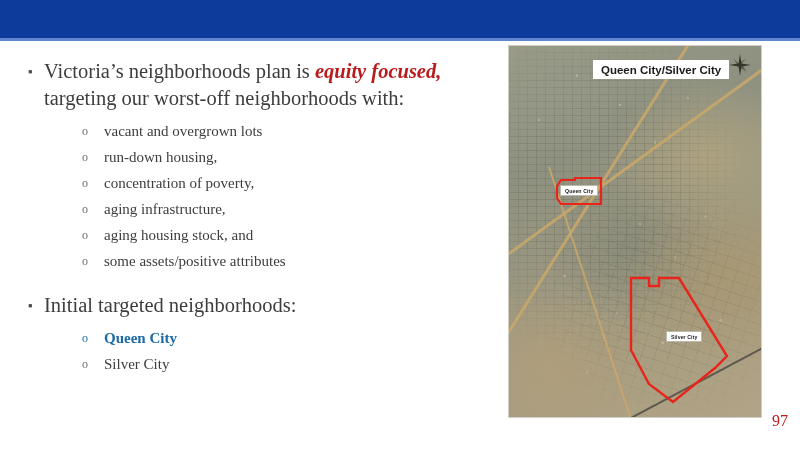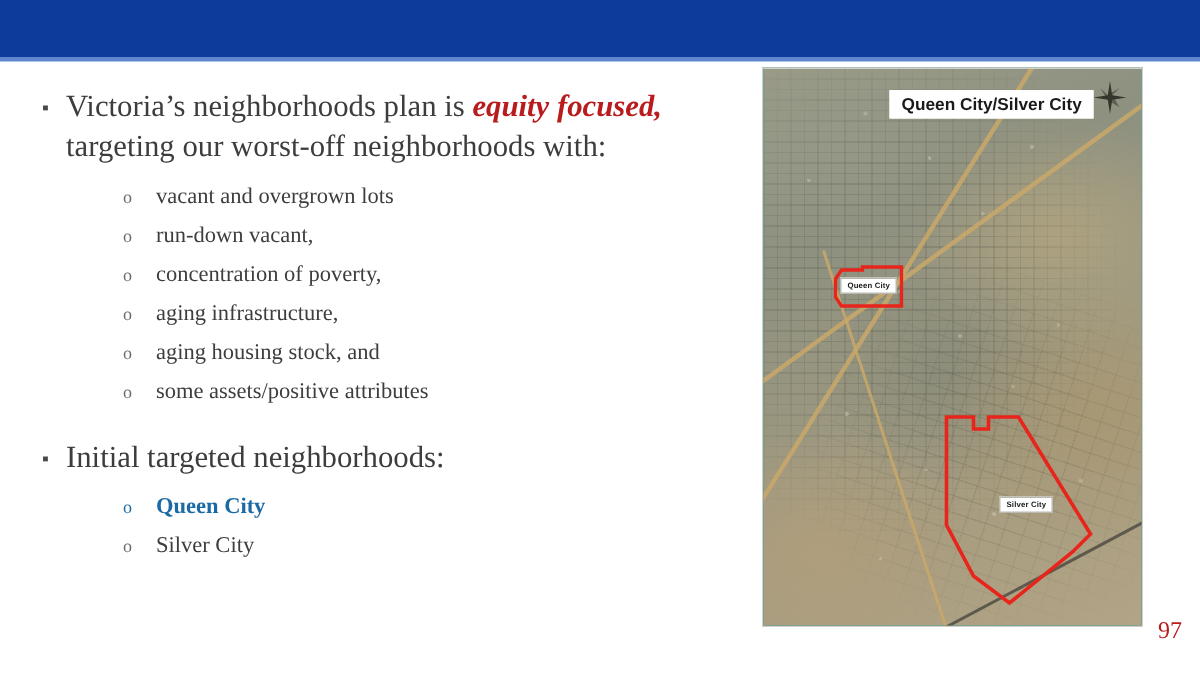--- a/index.html
+++ b/index.html
@@ -225,21 +225,21 @@
       </div>
     </div>
 
     <div class="sublist sub-indent">
       <div class="lvl2">
         <div class="marker">o</div>
         <div class="body">vacant and overgrown lots</div>
       </div>
       <div class="lvl2">
         <div class="marker">o</div>
-        <div class="body">run-down vacant,</div>
+        <div class="body">run-down housing,</div>
       </div>
       <div class="lvl2">
         <div class="marker">o</div>
         <div class="body">concentration of poverty,</div>
       </div>
       <div class="lvl2">
         <div class="marker">o</div>
         <div class="body">aging infrastructure,</div>
       </div>
       <div class="lvl2">

